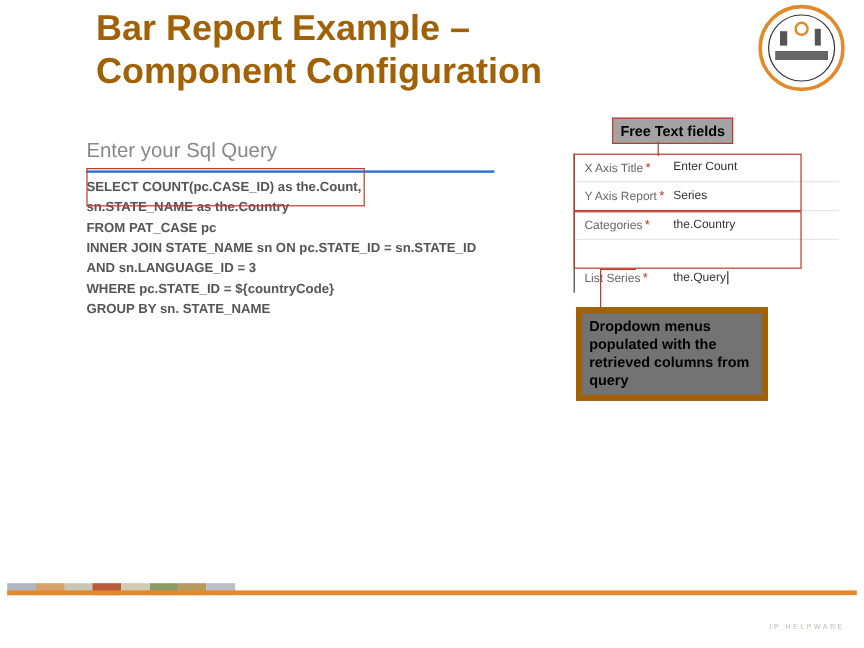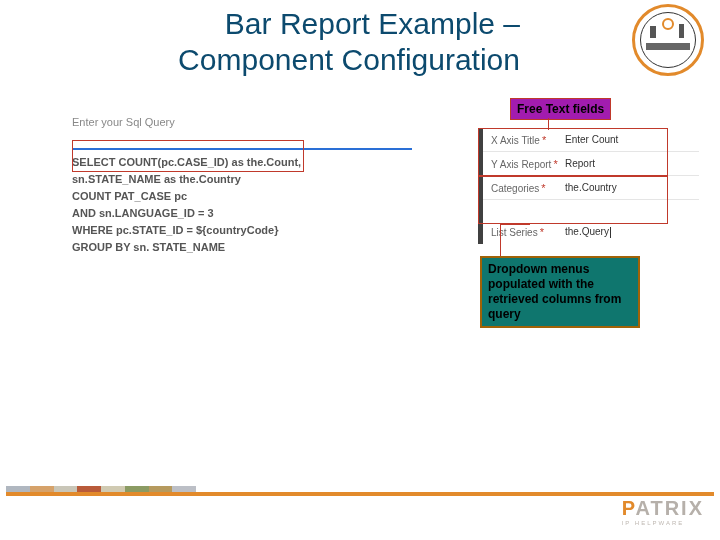--- a/index.html
+++ b/index.html
@@ -3,23 +3,23 @@
 <meta charset="utf-8">
 <style>
   * { box-sizing: border-box; margin: 0; padding: 0; }
   html, body { width: 720px; height: 540px; font-family: Arial, Helvetica, sans-serif; background: #fff; position: relative; overflow: hidden; }
 
   .title {
     position: absolute;
     top: 6px; left: 80px;
     width: 440px;
     font-size: 30px;
-    font-weight: 400;
-    color: #0c4a6e;
-    text-align: right;
+    font-weight: 700;
+    color: #a16207;
+    text-align: left;
     line-height: 1.2;
   }
 
   .logo-badge {
     position: absolute;
     top: 4px; right: 16px;
     width: 72px; height: 72px;
   }
   .logo-badge .outer {
     position: absolute; inset: 0;
@@ -45,23 +45,23 @@
     position:absolute; left:30px; top:14px; width:12px; height:12px;
     border:2px solid #e28a2b; border-radius:50%; background:#fff;
   }
 
   .query-area {
     position: absolute;
     left: 72px; top: 116px;
     width: 340px;
   }
   .query-label {
-    font-size: 11px;
+    font-size: 17px;
     color: #888;
-    margin-bottom: 20px;
+    margin-bottom: 6px;
   }
   .query-divider {
     height: 2px; width: 100%;
     background: #2a6fd6;
     margin-bottom: 4px;
   }
   .query-text {
     font-size: 11px;
     color: #555;
     line-height: 1.55;
@@ -73,21 +73,21 @@
     left: 72px; top: 140px;
     width: 232px; height: 32px;
     border: 1px solid #c0392b;
     pointer-events: none;
   }
 
   .fields-panel {
     position: absolute;
     left: 478px; top: 128px;
     width: 221px;
-    border-left: 5px solid #404040;
+    border-left: 1px solid #404040;
   }
   .field-row {
     display: flex;
     align-items: center;
     height: 24px;
     border-bottom: 1px solid #e5e5e5;
     font-size: 10px;
   }
   .field-row:last-of-type { border-bottom: none; margin-top: 20px; }
   .field-label {
@@ -122,39 +122,39 @@
   }
 
   .free-text-callout {
     position: absolute;
     left: 510px; top: 98px;
     font-size: 12px;
     font-weight: bold;
     color: #000;
     border: 1px solid #c0392b;
     padding: 3px 6px;
-    background: #a21caf;
+    background: #a3a3a3;
   }
   .free-text-line {
     position: absolute;
     left: 548px; top: 118px;
     width: 1px; height: 12px;
     background: #c0392b;
   }
 
   .dropdown-callout {
     position: absolute;
     left: 480px; top: 256px;
     width: 160px;
     font-size: 12px;
     font-weight: bold;
     color: #000;
-    border: 2px solid #a16207;
+    border: 5px solid #a16207;
     padding: 4px 6px;
-    background: #0f766e;
+    background: #737373;
     line-height: 1.25;
   }
   .dd-line {
     position: absolute;
     background: #c0392b;
   }
   .dd-line.v { left: 500px; top: 224px; width: 1px; height: 32px; }
   .dd-line.h { left: 500px; top: 224px; width: 30px; height: 1px; }
 
   .footer-bar {
@@ -210,42 +210,43 @@
   <div class="city"></div>
   <div class="pin"></div>
 </div>
 
 <div class="query-area">
   <div class="query-label">Enter your Sql Query</div>
   <div class="query-divider"></div>
   <div class="query-text">
     <div>SELECT COUNT(pc.CASE_ID) as the.Count,</div>
     <div>sn.STATE_NAME as the.Country</div>
-    <div>COUNT PAT_CASE pc</div>
+    <div>FROM PAT_CASE pc</div>
+    <div>INNER JOIN STATE_NAME sn ON pc.STATE_ID = sn.STATE_ID</div>
     <div>AND sn.LANGUAGE_ID = 3</div>
     <div>WHERE pc.STATE_ID = ${countryCode}</div>
     <div>GROUP BY sn. STATE_NAME</div>
   </div>
 </div>
 <div class="hl-box1"></div>
 
 <div class="fields-panel">
   <div class="field-row">
     <div class="field-label">
       <span>X Axis Title</span>
         <span class="field-star">*</span>
     </div>
     <div class="field-val">Enter Count</div>
   </div>
   <div class="field-row">
     <div class="field-label">
       <span>Y Axis Report</span>
         <span class="field-star">*</span>
     </div>
-    <div class="field-val">Report</div>
+    <div class="field-val">Series</div>
   </div>
   <div class="field-row">
     <div class="field-label">
       <span>Categories</span>
         <span class="field-star">*</span>
     </div>
     <div class="field-val">the.Country</div>
   </div>
   <div class="field-row">
     <div class="field-label">
@@ -273,15 +274,14 @@
     <span class="fb3"></span>
     <span class="fb4"></span>
   <span class="fb5"></span>
     <span class="fb6"></span>
     <span class="fb7"></span>
     <span class="fb8"></span>
 </div>
 <div class="footer-bar"></div>
 
 <div class="brand">
-  <div class="p"><span class="cap">P</span><span>ATRIX</span></div>
   <div class="sub">IP HELPWARE</div>
 </div>
 
 </body></html>

